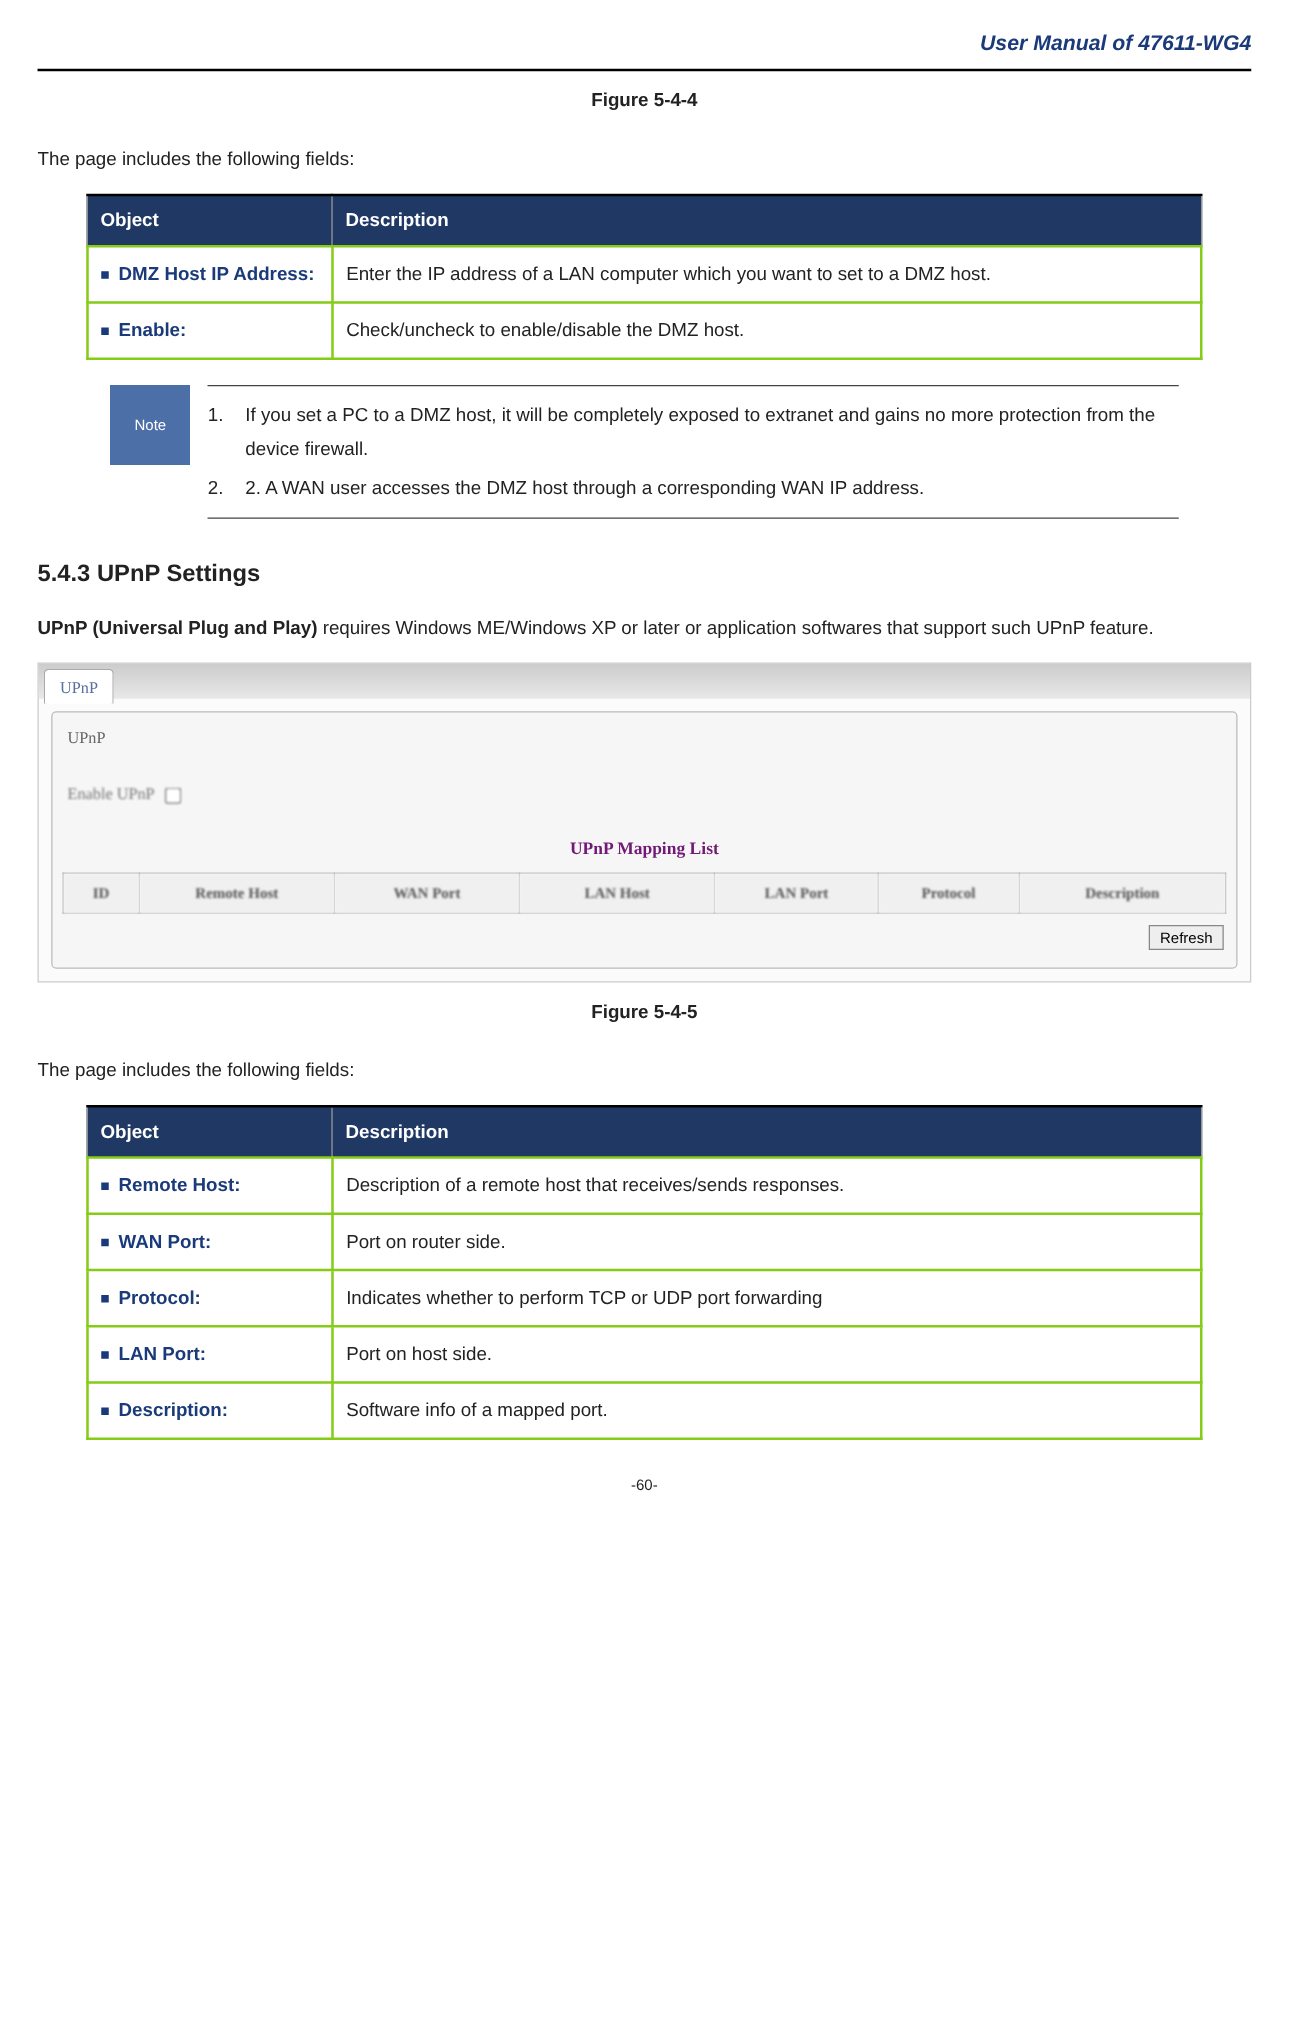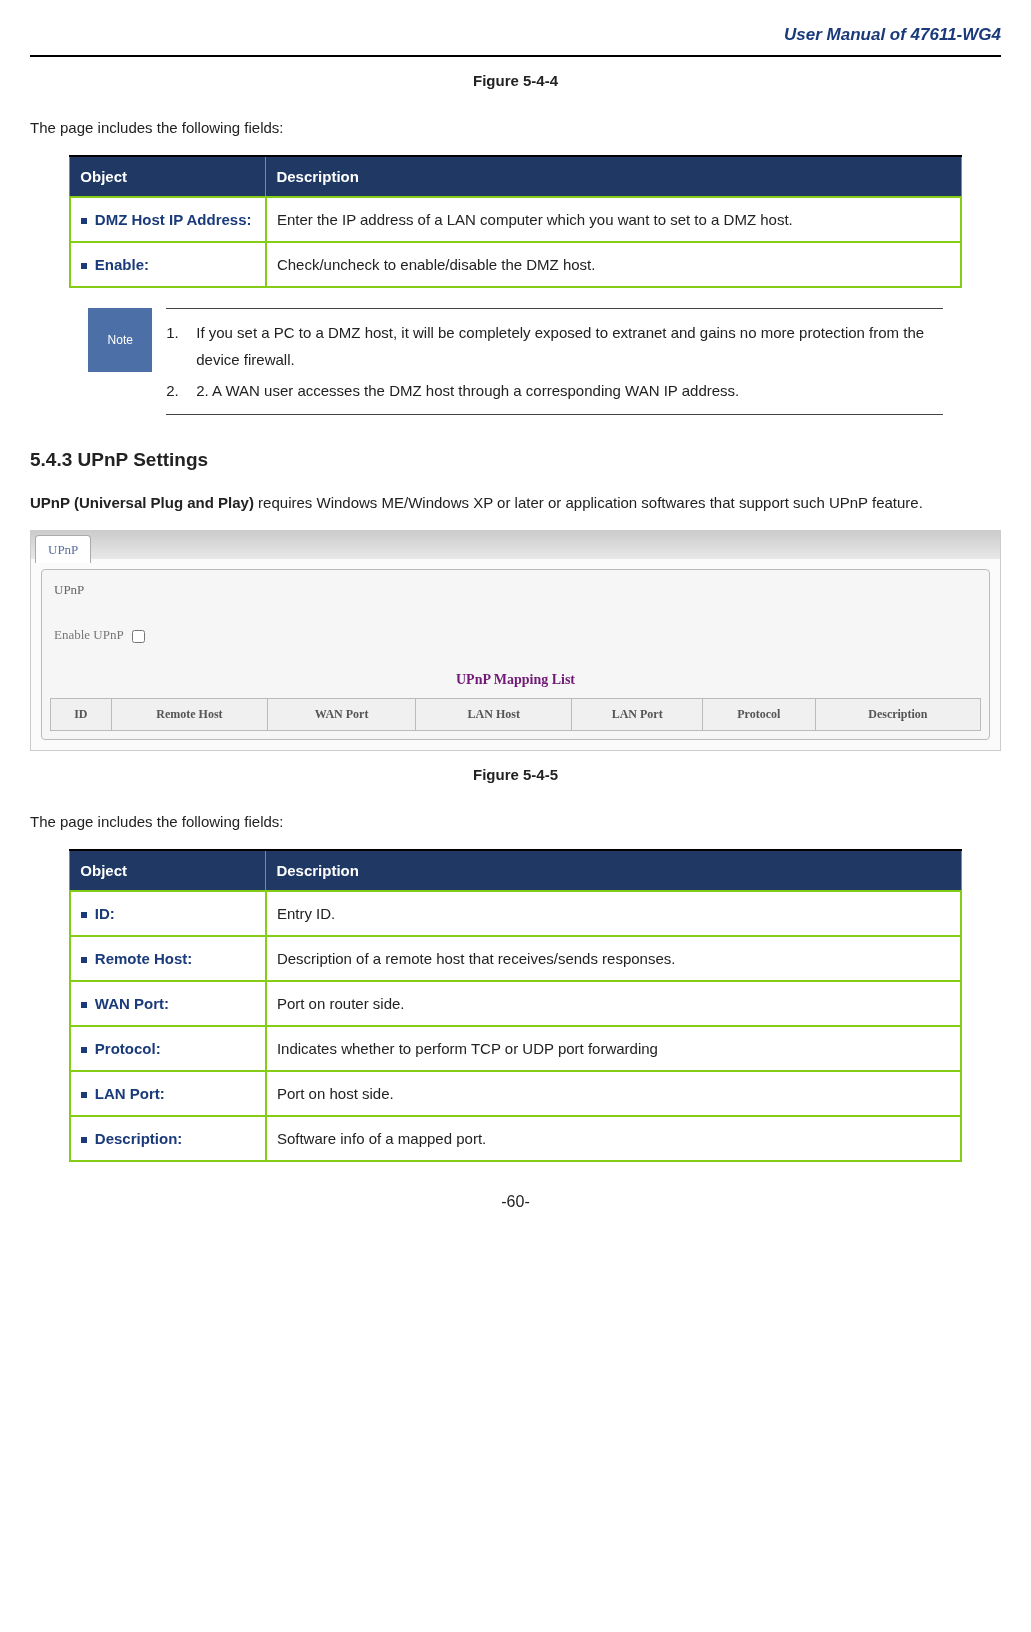--- a/index.html
+++ b/index.html
@@ -192,21 +192,21 @@
       font-size: 12px;
       padding: 2px 8px;
       border: 1px solid #888;
       background: #eee;
       filter: blur(0.5px);
       cursor: pointer;
     }
     .page-number {
       text-align: center;
       margin-top: 26px;
-      font-size: 16px;
+      font-size: 12px;
     }
   </style>
 </head>
 <body>
 
 <div class="header-title">User Manual of 47611-WG4</div>
 <div class="header-divider"></div>
 
 <div class="figure-caption">Figure 5-4-4</div>
 
@@ -277,40 +277,39 @@
           <th style="width:6%">ID</th>
           <th style="width:17%">Remote Host</th>
           <th style="width:16%">WAN Port</th>
           <th style="width:17%">LAN Host</th>
           <th style="width:14%">LAN Port</th>
           <th style="width:12%">Protocol</th>
           <th style="width:18%">Description</th>
         </tr>
       </thead>
     </table>
+    <div class="refresh-row">
+      <button class="refresh-btn">Refresh</button>
+    </div>
   </div>
 </div>
 
 <div class="figure-caption">Figure 5-4-5</div>
 
 <div class="intro-text">The page includes the following fields:</div>
 
 <table class="field-table">
   <thead>
     <tr>
       <th>Object</th>
       <th>Description</th>
     </tr>
   </thead>
   <tbody>
     <tr>
-      <td class="obj-col"><span class="bullet"></span><span>ID:</span></td>
-      <td>Entry ID.</td>
-    </tr>
-    <tr>
       <td class="obj-col"><span class="bullet"></span><span>Remote Host:</span></td>
       <td>Description of a remote host that receives/sends responses.</td>
     </tr>
     <tr>
       <td class="obj-col"><span class="bullet"></span><span>WAN Port:</span></td>
       <td>Port on router side.</td>
     </tr>
     <tr>
       <td class="obj-col"><span class="bullet"></span><span>Protocol:</span></td>
       <td>Indicates whether to perform TCP or UDP port forwarding</td>

